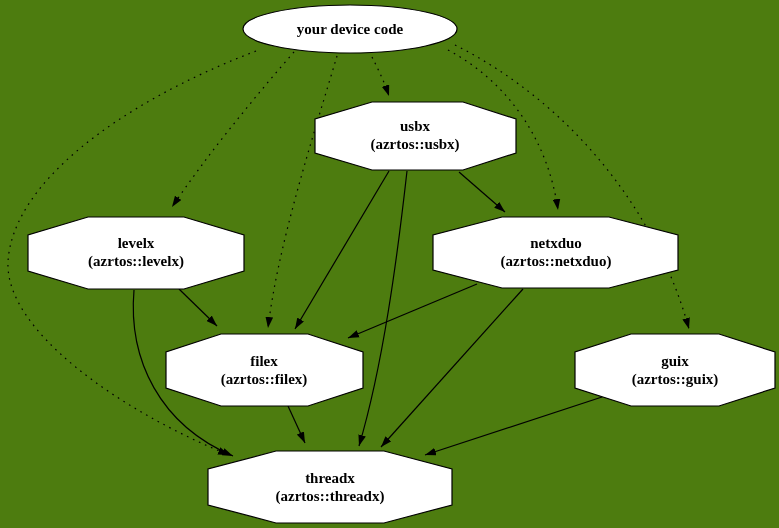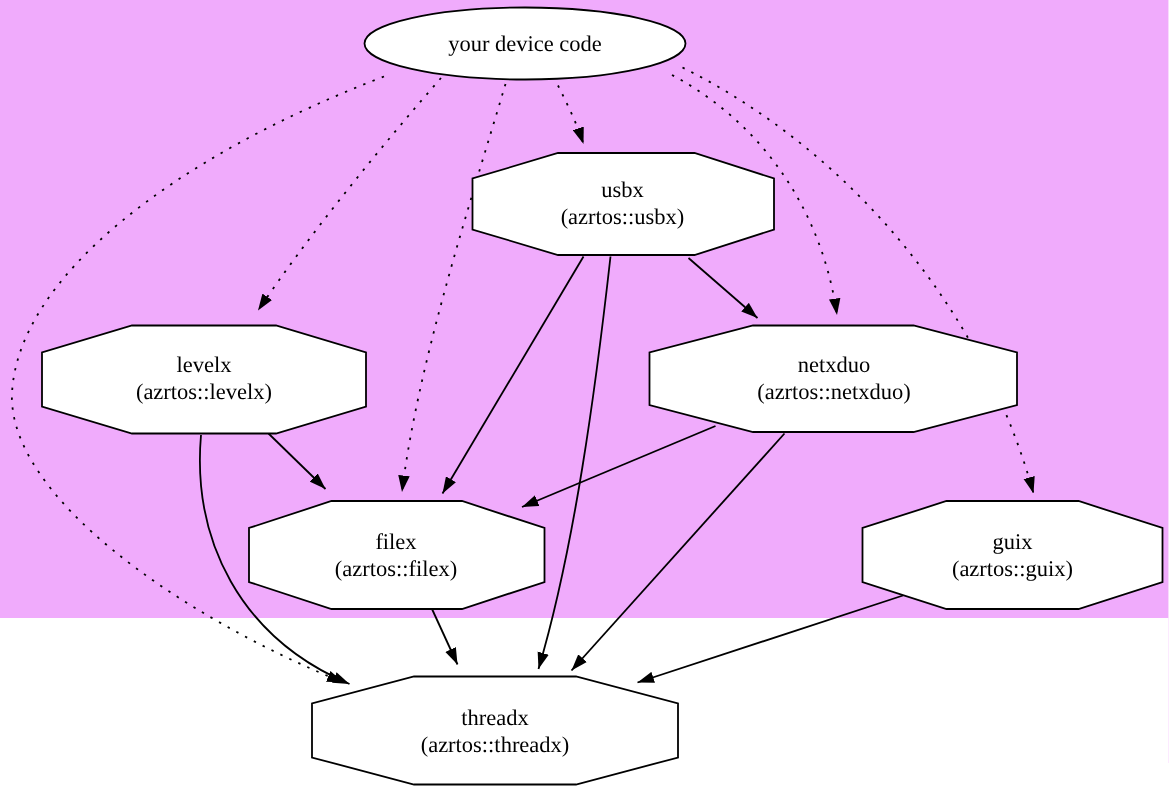--- a/index.html
+++ b/index.html
@@ -6,22 +6,23 @@
     margin: 0;
     padding: 0;
     background: #ffffff;
     width: 779px;
     height: 528px;
     overflow: hidden;
   }
   .canvas {
     position: relative;
     width: 779px;
-    height: 412px;
-    background: #f0abfc;
+    height: 528px;
+    background: #4d7c0f;
+    font-weight: bold;
   }
   svg { display: block; }
   .edge {
     fill: none;
     stroke: #000000;
     stroke-width: 1.2;
     marker-end: url(#arrowhead);
   }
   .edge.dotted {
     stroke-dasharray: 1.6 5;

